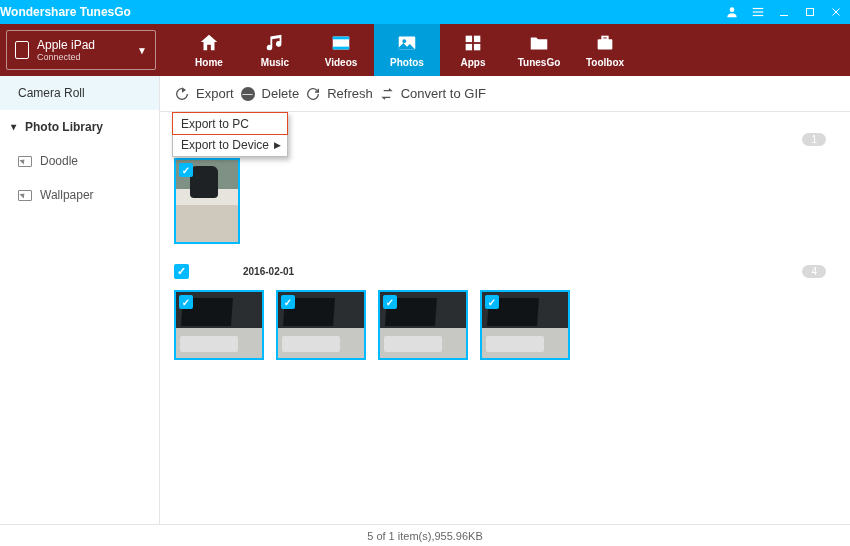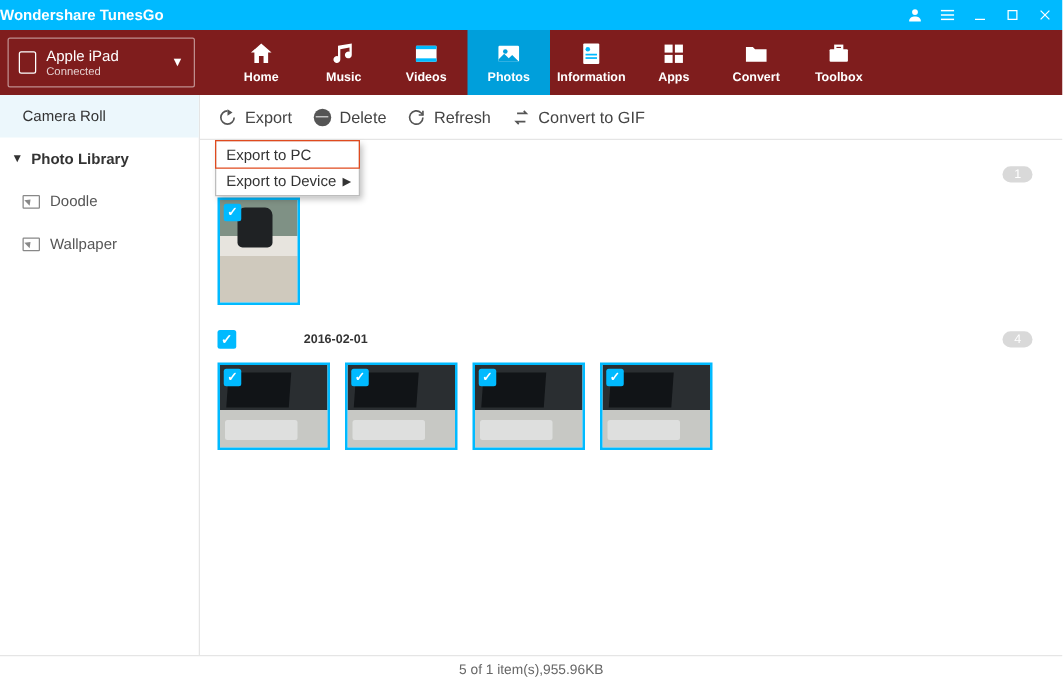--- a/index.html
+++ b/index.html
@@ -28,21 +28,21 @@
 
 .sidebar { width: 160px; border-right: 1px solid #e5e5e5; }
 .sidebar-item { height: 34px; display: flex; align-items: center; padding-left: 18px; font-size: 12px; color: #555; cursor: pointer; gap: 8px; }
 .sidebar-item.active { background: #ecf7fc; color: #333; }
 .sidebar-item.bold { font-weight: bold; color: #333; padding-left: 12px; }
 .caret-icon { font-size: 10px; color: #333; transform: rotate(90deg); display: inline-block; }
 .lib-icon { width: 14px; height: 11px; border: 1px solid #888; border-radius: 1px; display: inline-block; position: relative; }
 .lib-icon::after { content: ""; position: absolute; left: 2px; bottom: 2px; width: 0; height: 0; border-left: 4px solid #888; border-top: 3px solid transparent; border-bottom: 3px solid transparent; transform: rotate(-45deg); }
 
 .main { flex: 1; display: flex; flex-direction: column; position: relative; }
-.toolbar { height: 36px; border-bottom: 1px solid #e5e5e5; display: flex; padding-left: 14px; gap: 16px; font-size: 13px; color: #444; }
+.toolbar { height: 36px; border-bottom: 1px solid #e5e5e5; display: flex; padding-left: 14px; gap: 6px; font-size: 13px; color: #444; }
 .tool-btn { display: flex; align-items: center; gap: 6px; cursor: pointer; }
 .tool-icon { width: 16px; height: 16px; display: inline-flex; align-items: center; justify-content: center; color: #555; }
 .delete-circle { width: 14px; height: 14px; border-radius: 50%; background: #555; color: #fff; display: flex; align-items: center; justify-content: center; font-size: 10px; line-height: 1; }
 
 .content { flex: 1; overflow: auto; padding: 10px 14px; }
 .group-header { display: flex; align-items: center; height: 26px; margin: 4px 0 6px 0; }
 .group-check { width: 15px; height: 15px; background: #00baff; border-radius: 2px; display: flex; align-items: center; justify-content: center; margin-right: 10px; }
 .check-mark { color: #fff; font-size: 11px; font-weight: bold; }
 .group-title { font-size: 10px; font-weight: bold; color: #333; margin-left: 44px; }
 .group-count { margin-left: auto; margin-right: 10px; background: #d9d9d9; color: #fff; font-size: 10px; padding: 1px 9px; border-radius: 8px; }
@@ -149,46 +149,35 @@
             <rect x="3" y="5" width="18" height="14" rx="1"></rect>
             <circle cx="9" cy="10" r="2" fill="#009fdb"></circle>
             <path d="M3 17l5-5 4 4 3-3 6 6H3z" fill="#009fdb"></path>
           </svg>
         </span>
       <span class="nav-label">Photos</span>
     </div>
     <div class="nav-item">
       <span class="nav-icon">
           <svg width="24" height="22" viewBox="0 0 24 24" fill="#fff">
-            <rect x="5" y="3" width="14" height="18" rx="1"></rect>
-            <circle cx="9" cy="8" r="2" fill="#00baff"></circle>
-            <rect x="7" y="12" width="10" height="1.5" fill="#00baff"></rect>
-            <rect x="7" y="15" width="10" height="1.5" fill="#00baff"></rect>
-          </svg>
-        </span>
-      <span class="nav-label">Information</span>
-    </div>
-    <div class="nav-item">
-      <span class="nav-icon">
-          <svg width="24" height="22" viewBox="0 0 24 24" fill="#fff">
             <rect x="4" y="4" width="7" height="7"></rect>
             <rect x="13" y="4" width="7" height="7"></rect>
             <rect x="4" y="13" width="7" height="7"></rect>
             <rect x="13" y="13" width="7" height="7"></rect>
           </svg>
         </span>
       <span class="nav-label">Apps</span>
     </div>
     <div class="nav-item">
       <span class="nav-icon">
           <svg width="24" height="22" viewBox="0 0 24 24" fill="#fff">
             <path d="M3 6h6l2 2h10v11H3z"></path>
           </svg>
         </span>
-      <span class="nav-label">Convert</span>
+      <span class="nav-label">TunesGo</span>
     </div>
     <div class="nav-item">
       <span class="nav-icon">
           <svg width="24" height="22" viewBox="0 0 24 24" fill="#fff">
             <rect x="4" y="8" width="16" height="11" rx="1"></rect>
             <rect x="9" y="5" width="6" height="3" fill="none" stroke="#fff" stroke-width="2"></rect>
           </svg>
         </span>
       <span class="nav-label">Toolbox</span>
     </div>

